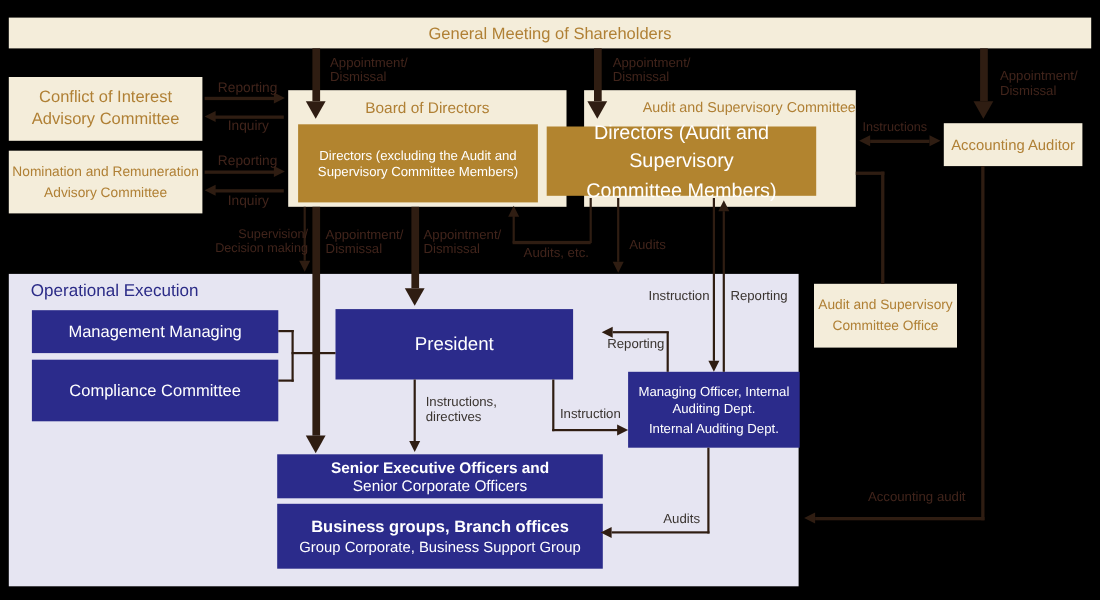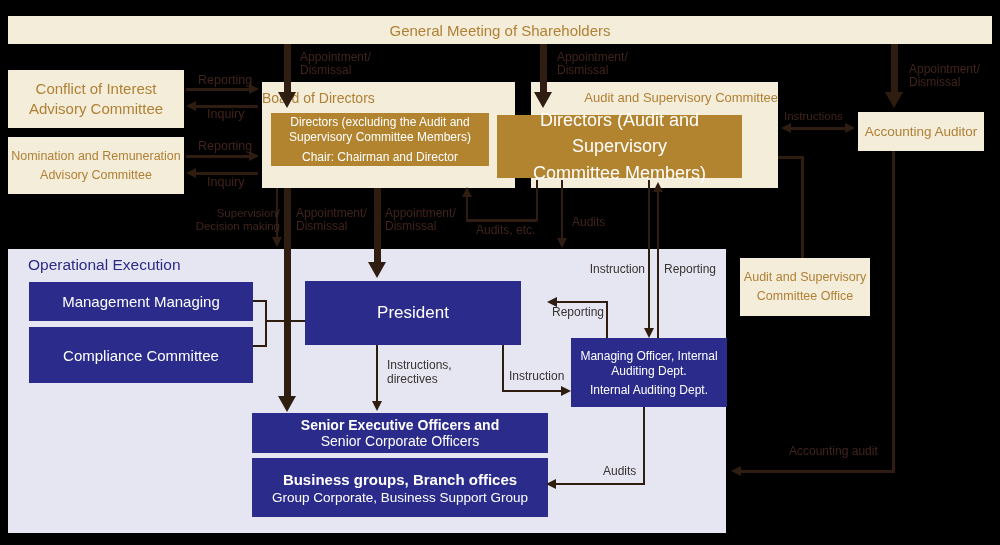--- a/index.html
+++ b/index.html
@@ -42,40 +42,39 @@
     <span class="goldtx pre" style="font-size:15px;line-height:1.35;">Conflict of Interest
 Advisory Committee</span>
   </div>
 
   <div class="box cream center" style="left:8px;top:137px;width:176px;height:57px;">
     <span class="goldtx pre" style="font-size:12.5px;line-height:1.5;">Nomination and Remuneration
 Advisory Committee</span>
   </div>
 
   <div class="box cream" style="left:262px;top:82px;width:253px;height:106px;">
-    <div class="goldtx" style="margin-top:8px;text-align:left;font-size:14px;">Board of Directors</div>
+    <div class="goldtx" style="margin-top:8px;text-align:center;font-size:14px;">Board of Directors</div>
   </div>
 
   <div class="box cream" style="left:531px;top:82px;width:247px;height:106px;">
     <div class="goldtx" style="margin-top:8px;text-align:right;font-size:13px;">Audit and Supervisory Committee</div>
   </div>
 
   <div class="box cream center" style="left:858px;top:112px;width:126px;height:39px;">
     <span class="goldtx" style="font-size:13.5px;">Accounting Auditor</span>
   </div>
 
   <div class="box cream center" style="left:740px;top:258px;width:130px;height:58px;">
     <span class="goldtx pre" style="font-size:12.5px;line-height:1.5;">Audit and Supervisory
 Committee Office</span>
   </div>
 
-  <div class="box goldbg center" style="left:271px;top:113px;width:218px;height:53px;padding:2px 12px;">
+  <div class="box goldbg center" style="left:271px;top:113px;width:218px;height:71px;padding:2px 12px;">
     <div class="pre" style="font-size:12px;line-height:1.25;">Directors (excluding the Audit and
 Supervisory Committee Members)</div>
-    <div style="font-size:12px;margin-top:5px;">Chair: Chairman and Director</div>
   </div>
 
   <div class="box goldbg center" style="left:497px;top:115px;width:245px;height:63px;">
     <div class="pre" style="font-size:18px;line-height:1.45;">Directors (Audit and Supervisory
 Committee Members)</div>
   </div>
 
   <div class="box" style="left:8px;top:249px;width:718px;height:284px;background:var(--lavender);">
     <div style="position:absolute;left:20px;top:7px;font-size:15.5px;color:var(--navy-text);">Operational Execution</div>
   </div>

